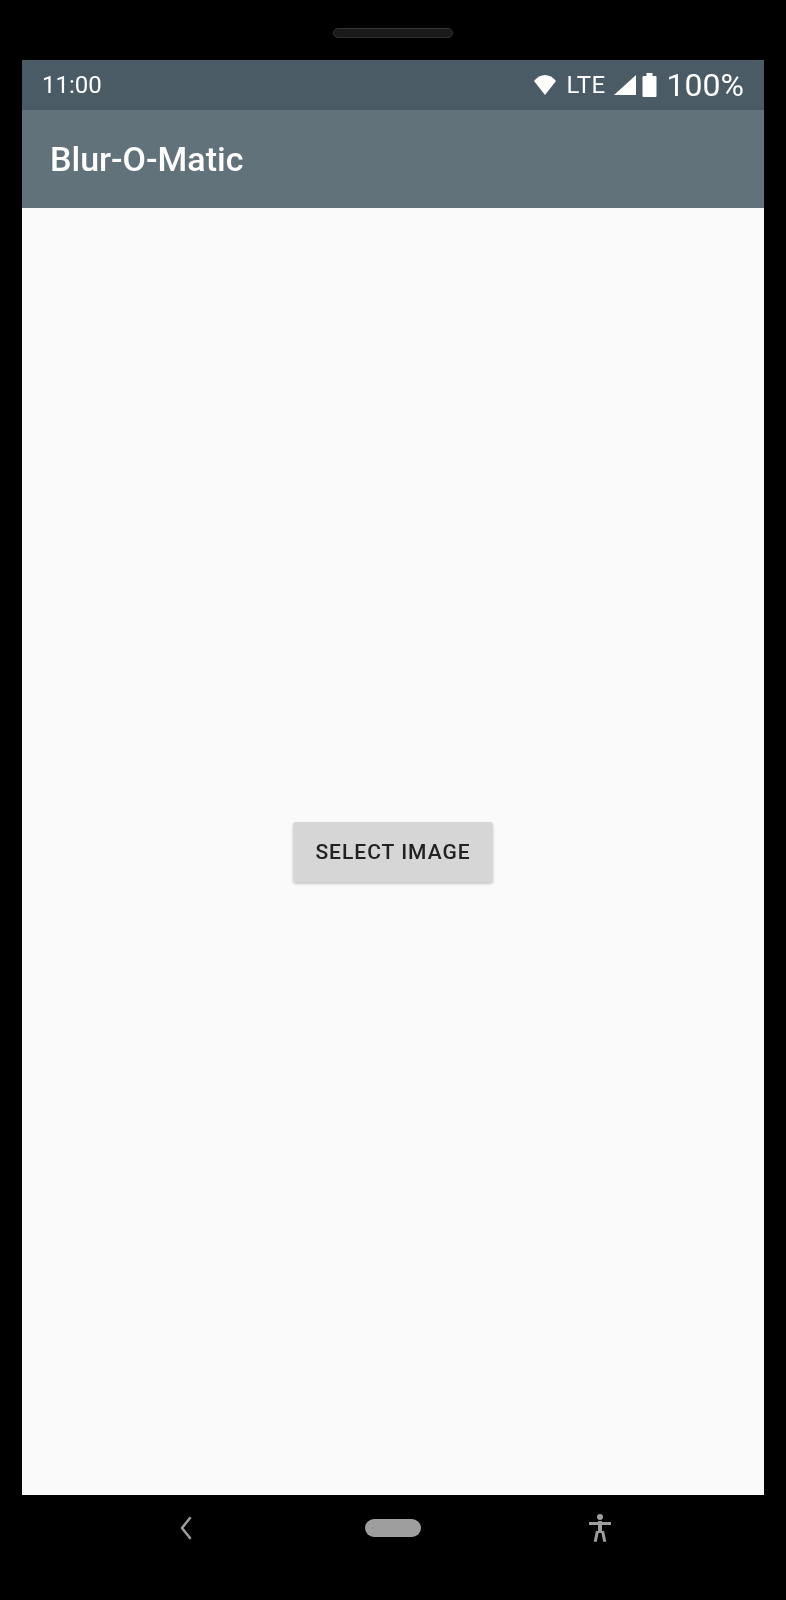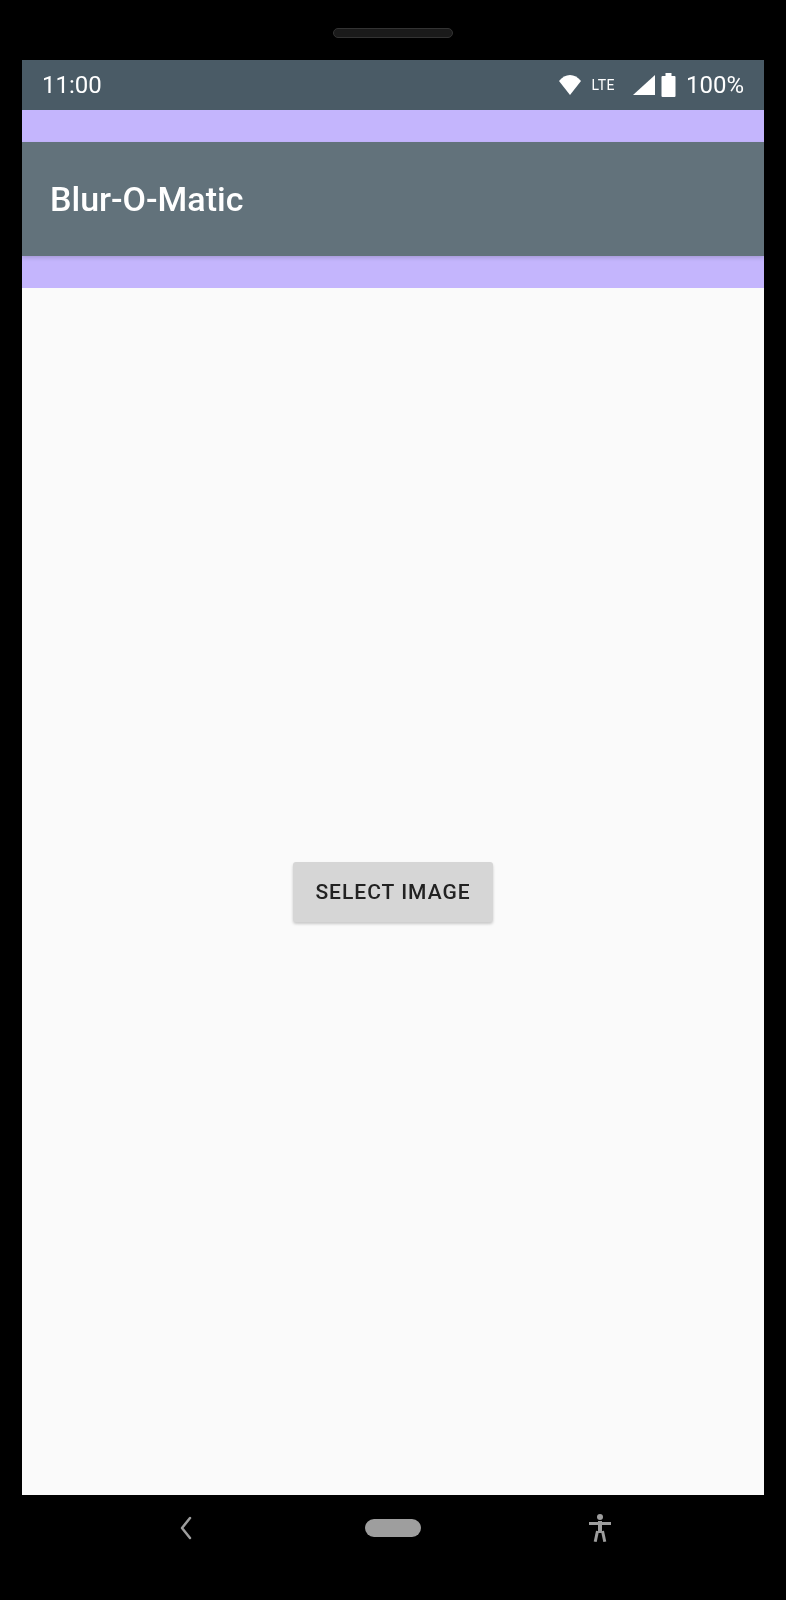--- a/index.html
+++ b/index.html
@@ -38,21 +38,20 @@
     .screen {
       position: absolute;
       top: 60px;
       left: 22px;
       right: 22px;
       bottom: 105px;
       background: #c4b5fd;
       display: flex;
       flex-direction: column;
       overflow: hidden;
-      gap: 32px;
     }
     .status-bar {
       height: 50px;
       background: #4a5b66;
       display: flex;
       align-items: center;
       justify-content: space-between;
       padding: 0 20px;
       color: #fff;
       font-size: 24px;
@@ -64,21 +63,21 @@
     }
     .status-right {
       display: flex;
       align-items: center;
       gap: 6px;
     }
     .status-right svg {
       display: block;
     }
     .app-bar {
-      height: 114px;
+      height: 98px;
       background: #62727b;
       display: flex;
       align-items: center;
       padding: 0 28px;
       color: #fff;
       font-size: 34px;
       font-weight: 500;
       box-shadow: 0 2px 4px rgba(0,0,0,0.15);
     }
     .content {
@@ -120,28 +119,28 @@
       width: 60px;
       height: 60px;
     }
     .nav-home-pill {
       width: 56px;
       height: 18px;
       background: #9e9e9e;
       border-radius: 10px;
     }
     .lte-label {
-      font-size: 14px;
+      font-size: 24px;
       font-weight: 400;
       letter-spacing: 0.5px;
       margin-left: 2px;
-      margin-right: 12px;
+      margin-right: 2px;
     }
     .battery-pct {
-      font-size: 24px;
+      font-size: 32px;
       font-weight: 400;
       margin-left: 4px;
     }
   </style>
 </head>
 <body>
 
 <div class="device-frame">
   <div class="speaker-slot"></div>
 

